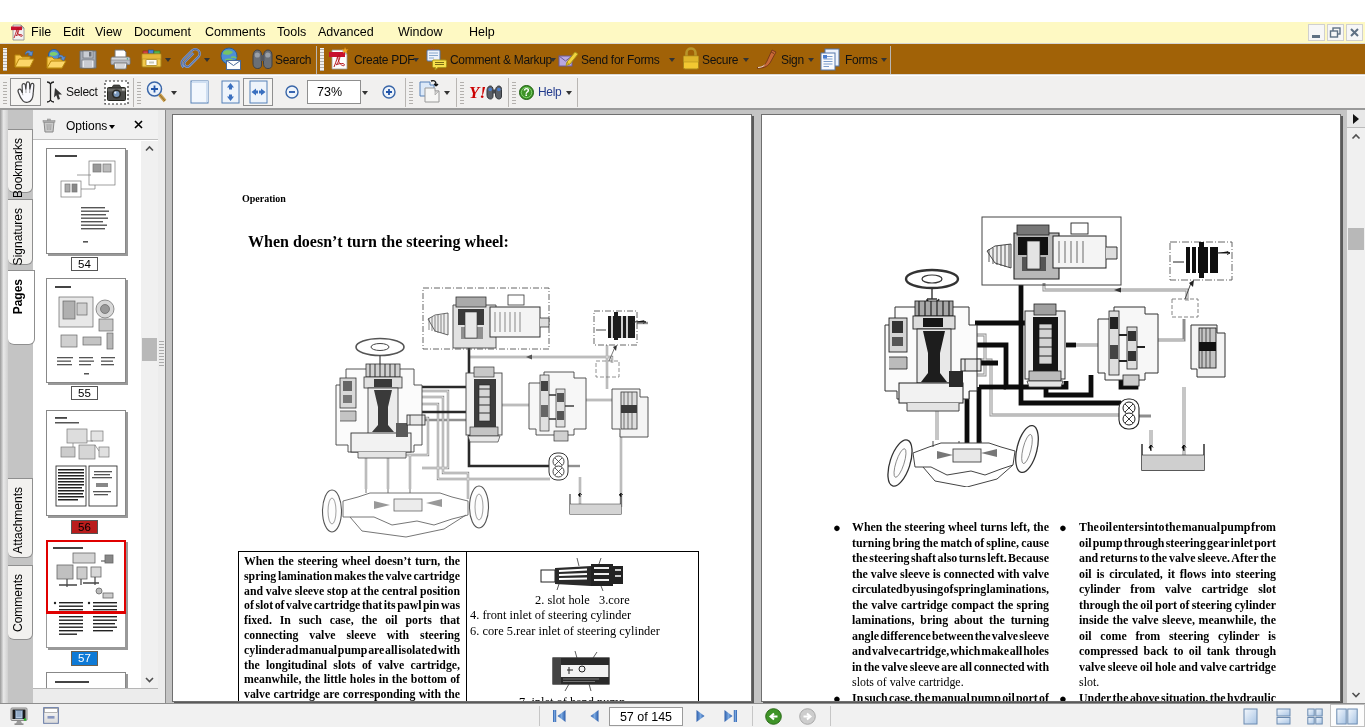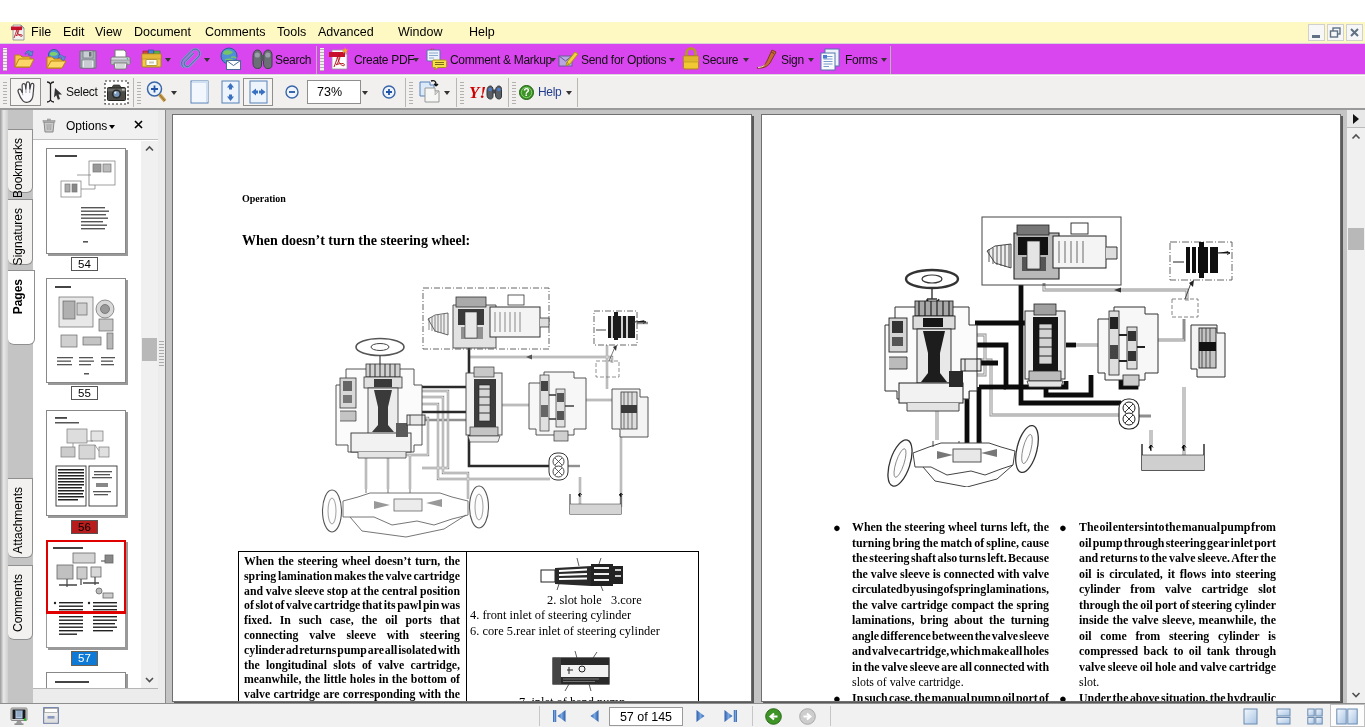--- a/index.html
+++ b/index.html
@@ -7,21 +7,21 @@
 #app { position:relative; width:1365px; height:727px; font-family:"Liberation Sans",sans-serif; background:#fff; }
 .abs { position:absolute; }
 
 
 #titlebar { left:0; top:0; width:1365px; height:22px; background:#fff; }
 #titletext { left:26px; top:3px; font-size:12.5px; color:#000; }
 
 #menubar { left:0; top:22px; width:1365px; height:22px; background:#fef9c3; border-bottom:1px solid #d5d5d5; }
 .menuitem { position:absolute; top:3px; font-size:12.5px; color:#000; }
 
-#tb1 { left:0; top:44px; width:1365px; height:31px; background:#d946ef; border-bottom:1px solid #d9d7d5; }
+#tb1 { left:0; top:44px; width:1365px; height:31px; background:#a16207; border-bottom:1px solid #d9d7d5; }
 #tb2 { left:0; top:76px; width:1365px; height:34px; background:#f1f0ef; border-bottom:2px solid #9a9a9a; }
 .grip { position:absolute; width:4px; background:repeating-linear-gradient(0deg,#b3b0ad 0 1px,#f1f0ef 1px 3px); }
 .tsep { position:absolute; width:1px; background:#b9b6b3; }
 .tlabel { position:absolute; font-size:12px; letter-spacing:-0.3px; color:#111; }
 .darr { position:absolute; width:0; height:0; border-left:3.5px solid transparent; border-right:3.5px solid transparent; border-top:4px solid #333; }
 
 #main { left:0; top:110px; width:1365px; height:593px; background:#c4c4c4; }
 #tabstrip { position:absolute; left:0; top:0; width:8px; height:593px; background:linear-gradient(90deg,#9a9a9a,#e8e8e8 45%,#cfcfcf); }
 .tab { position:absolute; left:8px; width:25px; background:#f2f1ef; border:1px solid #8f8f8f; border-left:none; border-radius:0 0 6px 6px; }
 .tab span { position:absolute; left:3px; top:8px; writing-mode:vertical-rl; transform:rotate(180deg); font-size:12px; color:#000; }
@@ -152,21 +152,21 @@
       <path d="M10 15.5 L19 15.5 M10 17.5 L19 17.5" stroke="#6b5d10" stroke-width="0.9"></path>
     </svg>
     <span class="tlabel" style="left:450px;top:9px">Comment &amp; Markup</span>
     <div class="darr" style="left:550px;top:14px"></div>
     <svg class="abs" style="left:558px;top:4px" width="21" height="22" viewBox="0 0 21 22">
       <rect x="1" y="8" width="13" height="10" fill="#b9a8e0" stroke="#6a5a9a"></rect>
       <path d="M1 8 L7.5 13 L14 8" fill="none" stroke="#6a5a9a"></path>
       <path d="M9 14 L17 4 L20 6 L12 16 L8 17.5 Z" fill="#f2d23c" stroke="#a8941a"></path>
       <path d="M9 14 L10.5 16" stroke="#a8941a" fill="none"></path>
     </svg>
-    <span class="tlabel" style="left:581px;top:9px">Send for Options</span>
+    <span class="tlabel" style="left:581px;top:9px">Send for Forms</span>
     <div class="darr" style="left:669px;top:14px"></div>
     <svg class="abs" style="left:682px;top:2px" width="18" height="26" viewBox="0 0 18 26">
       <path d="M4.5 11 L4.5 7 C4.5 1 13.5 1 13.5 7 L13.5 11" fill="none" stroke="#b8952a" stroke-width="2.6"></path>
       <rect x="1.5" y="10" width="15" height="13" rx="1.5" fill="#f2c832" stroke="#a8841a"></rect>
       <rect x="1.5" y="10" width="15" height="6" fill="#e0b62a" stroke="#a8841a" stroke-width="0.5"></rect>
     </svg>
     <span class="tlabel" style="left:702px;top:9px">Secure</span>
     <div class="darr" style="left:743px;top:14px"></div>
     <svg class="abs" style="left:755px;top:3px" width="24" height="24" viewBox="0 0 24 24">
       <path d="M2 21 C8 20 10 18 12 14 L17 3 L21 5 L15 16 C12 20 8 21.5 2 21 Z" fill="#c86838" stroke="#7a3a18"></path>
@@ -448,21 +448,21 @@
             </svg>
         </div>
       </div>
     </div>
     <div id="splitbar" class="abs" style="left:158px;top:0;width:8px;height:593px;background:#ececec;border-right:1px solid #8a8a8a">
       <div class="abs" style="left:1px;top:230px;width:5px;height:26px;background:repeating-linear-gradient(0deg,#aaa 0 1px,#ececec 1px 3px)"></div>
     </div>
     <div id="docarea">
       <div class="page" id="page1" style="left:172px;top:4px;width:580px;height:588px;overflow:hidden">
         <div class="abs" style="left:69px;top:78px;font-weight:bold;font-size:10px">Operation</div>
-        <div class="abs" style="left:69px;top:118px;font-weight:bold;font-size:14px">When doesn’t turn the steering wheel:</div>
+        <div class="abs" style="left:75px;top:118px;font-weight:bold;font-size:16px">When doesn’t turn the steering wheel:</div>
         <svg class="abs" style="left:145px;top:170px" width="343" height="256" viewBox="0 0 343 256" id="diag1">
           <g fill="none" stroke="#909090" stroke-width="2.4">
             <path d="M104 106 L130 106 L130 183 L104 183"></path>
             <path d="M104 112 L125 112 L125 188 L150 188 L150 214"></path>
             <path d="M104 119 L120 119 L120 194 L232 194"></path>
             <path d="M104 133 L110 133 L110 170 L48 170 L48 204"></path>
             <path d="M70 170 L70 204 M92 170 L92 204"></path>
             <path d="M151 72 L294 72 L294 78 M278 45 L291 45"></path>
             <path d="M316 38 L330 38"></path>
             <path d="M289 60 L289 104"></path>
@@ -582,37 +582,37 @@
         </svg>
         <div class="abs" style="left:65px;top:436px;width:461px;height:160px;border:1px solid #000">
           <div class="abs" style="left:227px;top:0;width:1px;height:160px;background:#000"></div>
           <div id="p1text" class="abs" style="left:5px;top:2px;width:216px;font-size:11.8px;line-height:14.8px">
             <div class="jl">When the steering wheel doesn’t turn, the</div>
             <div class="jl">spring lamination makes the valve cartridge</div>
             <div class="jl">and valve sleeve stop at the central position</div>
             <div class="jl">of slot of valve cartridge that its pawl pin was</div>
             <div class="jl">fixed. In such case, the oil ports that</div>
             <div class="jl">connecting valve sleeve with steering</div>
-            <div class="jl">cylinder ad returns pump are all isolated with</div>
+            <div class="jl">cylinder ad manual pump are all isolated with</div>
             <div class="jl">the longitudinal slots of valve cartridge,</div>
             <div class="jl">meanwhile, the little holes in the bottom of</div>
             <div class="jl">valve cartridge are corresponding with the</div>
             <div class="jl">holes in the valve sleeve (totaling 24 holes</div>
           </div>
           <svg class="abs" style="left:300px;top:6px" width="86" height="34" viewBox="0 0 86 34" id="part1">
             <rect x="2" y="12" width="14" height="12" fill="#fff" stroke="#222" stroke-width="1"></rect>
             <path d="M16 10 L52 8 L52 28 L16 26 Z" fill="#2a2a2a"></path>
             <path d="M20 13 L48 11.5 M20 17 L48 16 M20 21 L48 20.5" stroke="#fff" stroke-width="2"></path>
             <rect x="52" y="6" width="22" height="22" fill="#222"></rect>
             <path d="M55 10 L70 10 M55 16 L70 16 M55 22 L70 22" stroke="#eee" stroke-width="1.8"></path>
             <rect x="74" y="8" width="10" height="18" fill="#222"></rect>
             <path d="M76 12 L82 12 M76 18 L82 18" stroke="#fff" stroke-width="1.4"></path>
             <path d="M40 8 L38 0 M60 6 L62 0 M62 28 L64 33 M20 26 L18 32" stroke="#333" stroke-width="0.8"></path>
           </svg>
-          <div class="abs" style="left:308px;top:41px;font-size:12.4px;white-space:nowrap">2. slot hole&nbsp;&nbsp;&nbsp;3.core</div>
+          <div class="abs" style="left:296px;top:41px;font-size:12.4px;white-space:nowrap">2. slot hole&nbsp;&nbsp;&nbsp;3.core</div>
           <div class="abs" style="left:231px;top:56px;font-size:12.4px;white-space:nowrap">4. front inlet of steering cylinder</div>
           <div class="abs" style="left:231px;top:72px;font-size:12.4px;white-space:nowrap">6. core 5.rear inlet of steering cylinder</div>
           <svg class="abs" style="left:310px;top:98px" width="64" height="42" viewBox="0 0 64 42" id="part2">
             <rect x="4" y="8" width="56" height="26" fill="#f2f2f2" stroke="#111" stroke-width="1.2"></rect>
             <rect x="4" y="8" width="56" height="7" fill="#2a2a2a"></rect>
             <rect x="4" y="27" width="56" height="7" fill="#2a2a2a"></rect>
             <rect x="4" y="8" width="8" height="26" fill="#444"></rect>
             <path d="M18 20 L24 20 M20 17 L20 24 M30 19 a3 3 0 1 0 6 0 a3 3 0 1 0 -6 0" stroke="#222" stroke-width="1" fill="none"></path>
             <path d="M28 8 L26 1 M44 8 L48 2 M20 34 L16 41 M40 34 L42 41" stroke="#333" stroke-width="0.8"></path>
             <path d="M14 29 L50 29 M14 31.5 L46 31.5" stroke="#888" stroke-width="0.8"></path>

